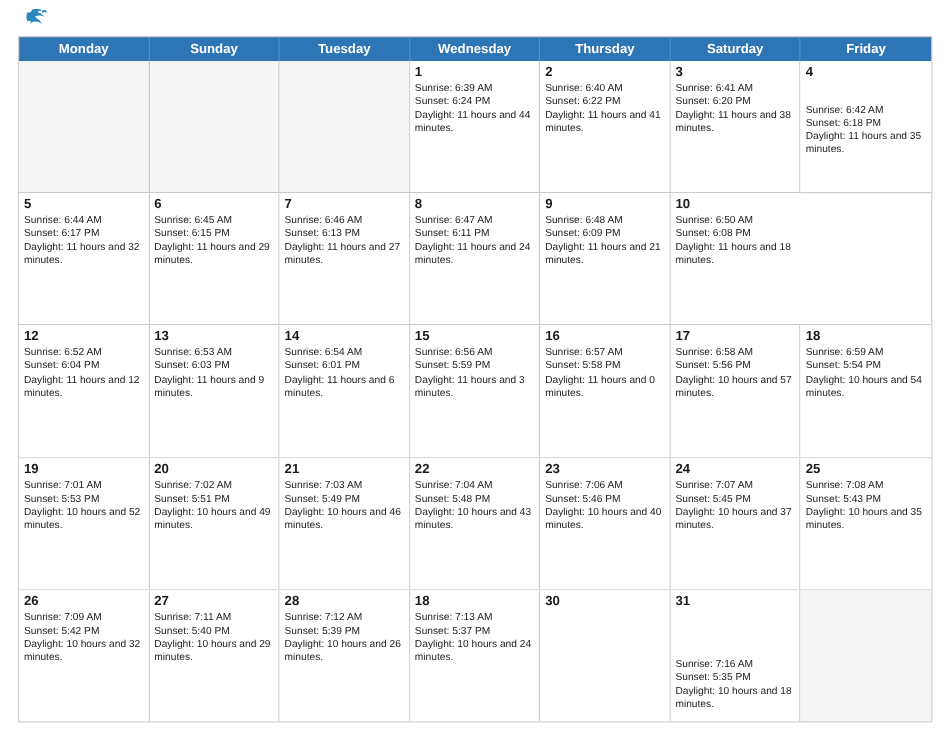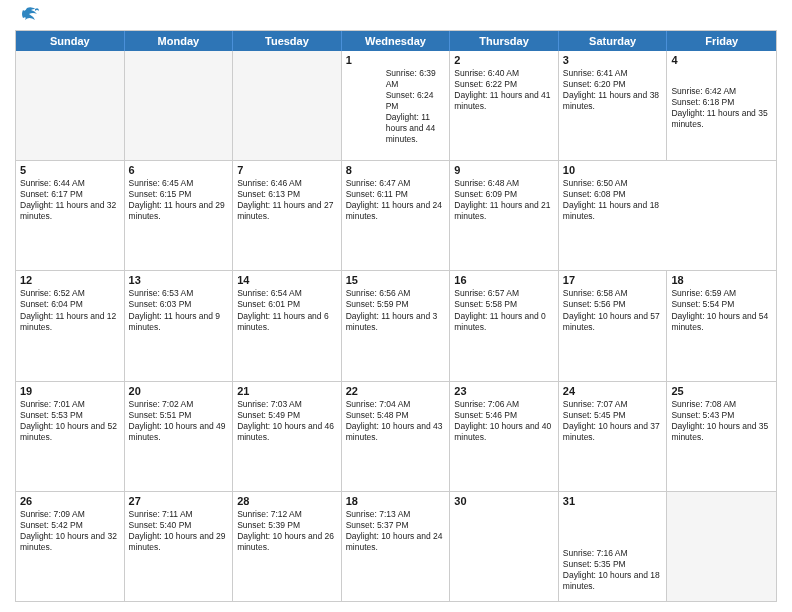--- a/index.html
+++ b/index.html
@@ -113,36 +113,36 @@
       </div>
     </div>
     <div class="title-area">
       <div class="month-title"></div>
       <div class="location"></div>
     </div>
   </div>
 
   <div class="calendar">
     <div class="cal-header-row">
-    <div class="cal-header-cell">Sunday</div>
-        <div class="cal-header-cell">Monday</div>
+    <div class="cal-header-cell">Monday</div>
+        <div class="cal-header-cell">Sunday</div>
         <div class="cal-header-cell">Tuesday</div>
         <div class="cal-header-cell">Wednesday</div>
         <div class="cal-header-cell">Thursday</div>
         <div class="cal-header-cell">Saturday</div>
         <div class="cal-header-cell">Friday</div>
       </div>
     <div class="cal-body">
     <div class="cal-row">
           <div class="cal-cell empty"></div>
           <div class="cal-cell empty"></div>
           <div class="cal-cell empty"></div>
           <div class="cal-cell">
             <div class="day-num">1</div>
-            <div class="cell-text" style="white-space: pre-line; margin-left: 40px;">Sunrise: 6:39 AM
+            <div class="cell-text" style="white-space: pre-line;">Sunrise: 6:39 AM
 Sunset: 6:24 PM
 Daylight: 11 hours and 44 minutes.</div>
           </div>
           <div class="cal-cell">
             <div class="day-num">2</div>
             <div class="cell-text" style="white-space: pre-line;">Sunrise: 6:40 AM
 Sunset: 6:22 PM
 Daylight: 11 hours and 41 minutes.</div>
           </div>
           <div class="cal-cell">

